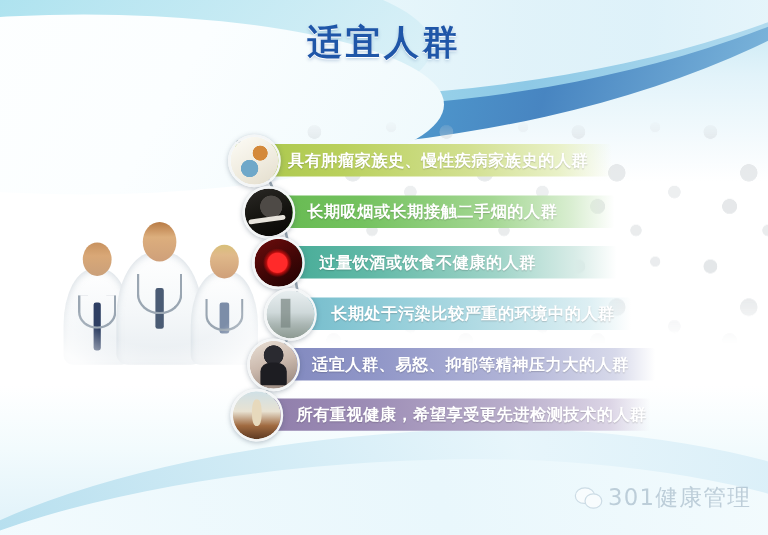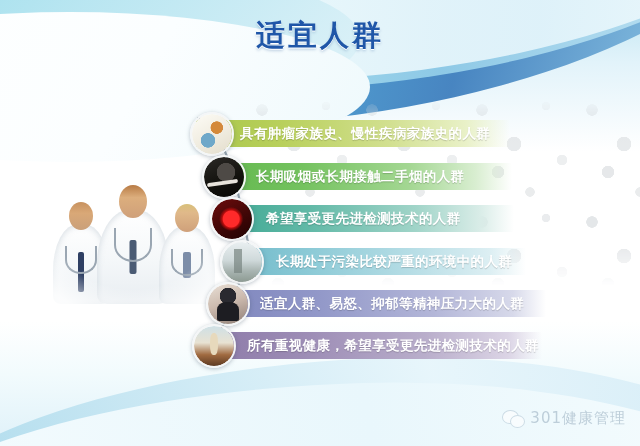--- a/index.html
+++ b/index.html
@@ -198,21 +198,21 @@
   .ico-health .inner:after{content:"";position:absolute;left:40%;top:18%;width:20%;height:56%;background:#e7d9bc;border-radius:40%;}
 
   
   .watermark{
     position:absolute;right:14px;bottom:18px;
     display:flex;align-items:center;gap:6px;
     opacity:.62;
   }
   .wm-text{
     font-family:"DejaVu Sans","Liberation Sans",sans-serif;
-    font-size:15px;color:#9fb4c4;letter-spacing:1px;
+    font-size:19px;color:#9fb4c4;letter-spacing:1px;
   }
   .wm-icon{width:22px;height:18px;position:relative;}
   .wm-icon .b1{position:absolute;left:0;top:0;width:15px;height:12px;background:#ffffff;border:1.4px solid #b9cbd8;border-radius:50% 50% 46% 46%;}
   .wm-icon .b2{position:absolute;left:8px;top:5px;width:13px;height:11px;background:#ffffff;border:1.4px solid #b9cbd8;border-radius:50%;}
 </style>
 </head>
 <body>
 
 <div id="slide">
 
@@ -271,21 +271,21 @@
       <div class="bar">
         <span class="bar-label">长期吸烟或长期接触二手烟的人群</span>
       </div>
       <div class="icon ico-smoke">
         <div class="inner"></div>
       </div>
     </div>
 
     <div class="row" id="row3">
       <div class="bar">
-        <span class="bar-label">希望享受更先进检测技术的人群</span>
+        <span class="bar-label">过量饮酒或饮食不健康的人群</span>
       </div>
       <div class="icon ico-drink">
         <div class="inner"></div>
       </div>
     </div>
 
     <div class="row" id="row4">
       <div class="bar">
         <span class="bar-label">长期处于污染比较严重的环境中的人群</span>
       </div>

